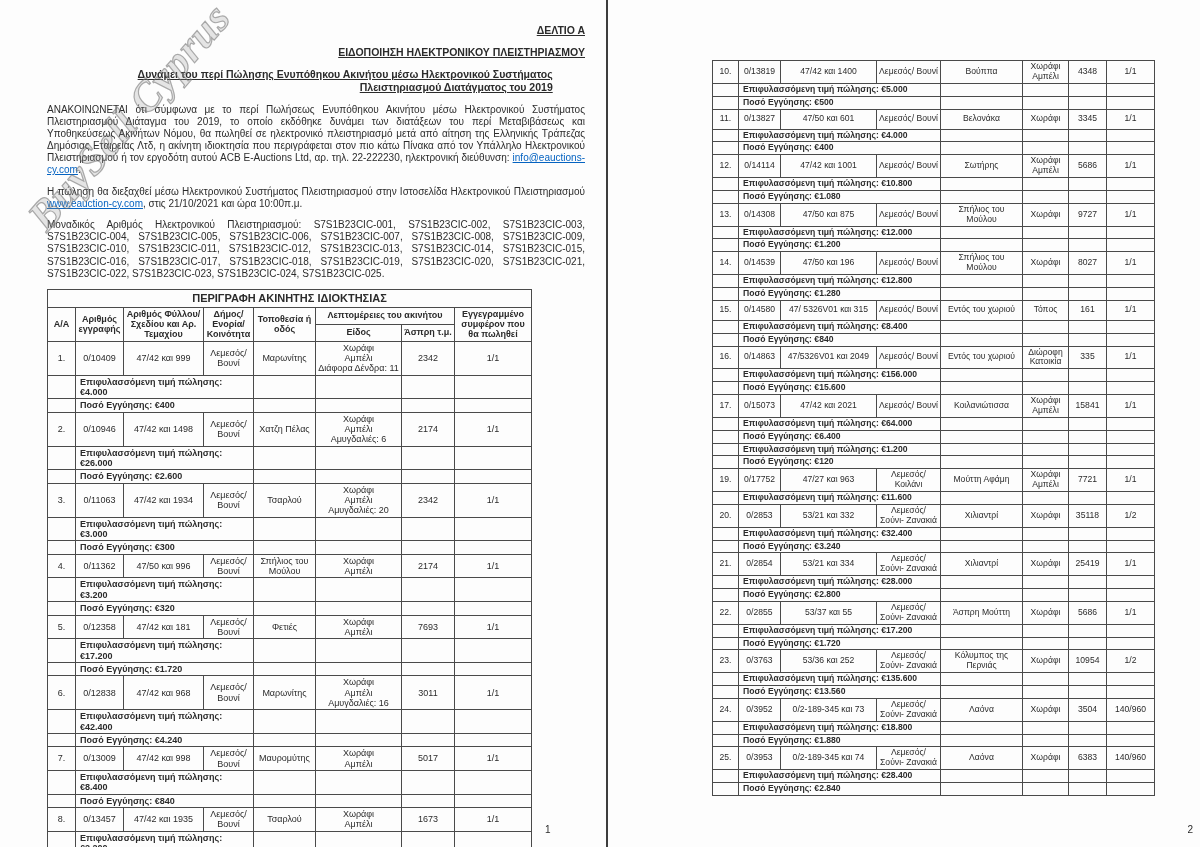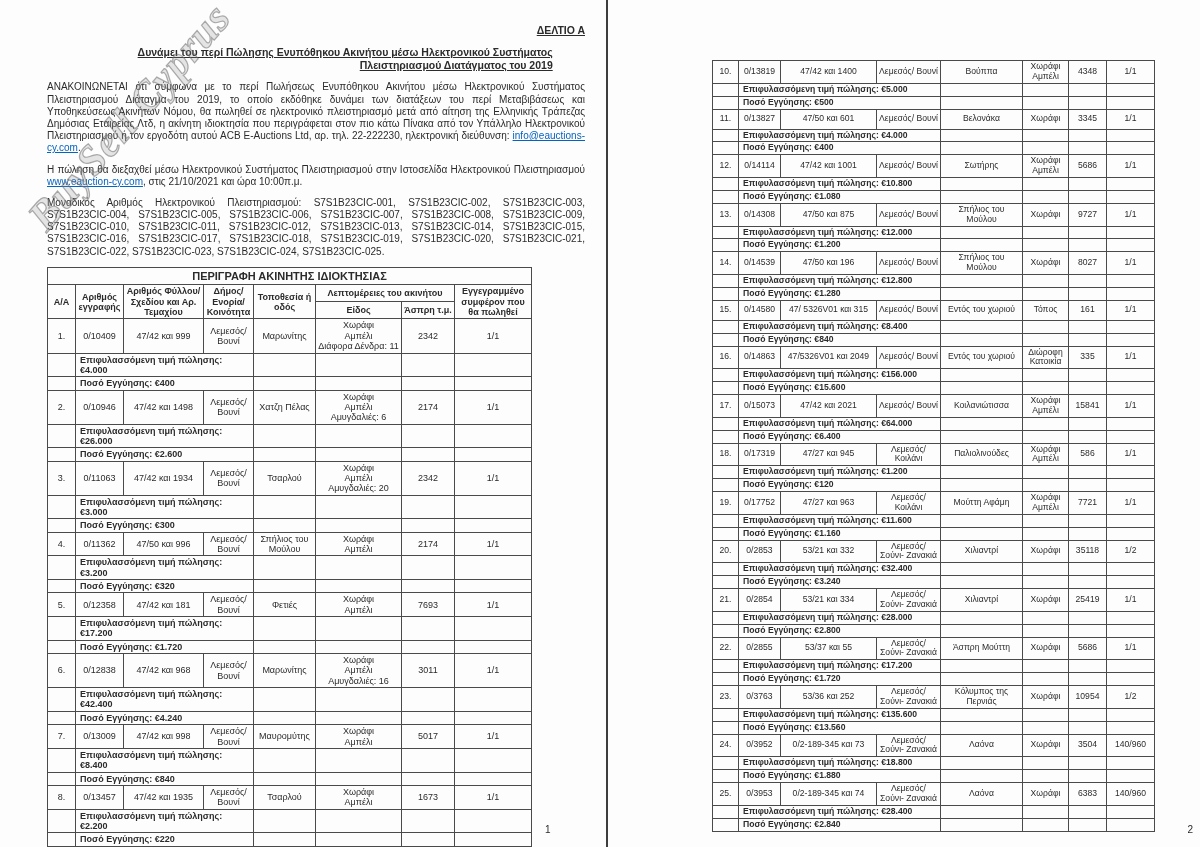--- a/index.html
+++ b/index.html
@@ -60,20 +60,21 @@
 </head>
 <body>
 
 <div class="sheet">
 
   <div class="page page-left">
     <div class="wm wm-left">BuySell Cyprus</div>
 
     <div class="hdr">
       <div class="t1">ΔΕΛΤΙΟ Α</div>
+      <div class="t1">ΕΙΔΟΠΟΙΗΣΗ ΗΛΕΚΤΡΟΝΙΚΟΥ ΠΛΕΙΣΤΗΡΙΑΣΜΟΥ</div>
       <div class="t1 t3">Δυνάμει του περί Πώλησης Ενυπόθηκου Ακινήτου μέσω Ηλεκτρονικού Συστήματος Πλειστηριασμού Διατάγματος του 2019</div>
     </div>
 
     <p class="para"><span>ΑΝΑΚΟΙΝΩΝΕΤΑΙ ότι σύμφωνα με το περί Πωλήσεως Ενυπόθηκου Ακινήτου μέσω Ηλεκτρονικού Συστήματος Πλειστηριασμού Διάταγμα του 2019, το οποίο εκδόθηκε δυνάμει των διατάξεων του περί Μεταβιβάσεως και Υποθηκεύσεως Ακινήτων Νόμου, θα πωληθεί σε ηλεκτρονικό πλειστηριασμό μετά από αίτηση της Ελληνικής Τράπεζας Δημόσιας Εταιρείας Λτδ, η ακίνητη ιδιοκτησία που περιγράφεται στον πιο κάτω Πίνακα από τον Υπάλληλο Ηλεκτρονικού Πλειστηριασμού ή τον εργοδότη αυτού ACB E-Auctions Ltd, αρ. τηλ. 22-222230, ηλεκτρονική διεύθυνση: </span><a class="link">info@eauctions-cy.com</a><span>.</span></p>
 
     <p class="para"><span>Η πώληση θα διεξαχθεί μέσω Ηλεκτρονικού Συστήματος Πλειστηριασμού στην Ιστοσελίδα Ηλεκτρονικού Πλειστηριασμού </span><a class="link">www.eauction-cy.com</a><span>, στις 21/10/2021 και ώρα 10:00π.μ.</span></p>
 
     <p class="para"><b>Μοναδικός Αριθμός Ηλεκτρονικού Πλειστηριασμού: </b><span>S7S1B23CIC-001, S7S1B23CIC-002, S7S1B23CIC-003, S7S1B23CIC-004, S7S1B23CIC-005, S7S1B23CIC-006, S7S1B23CIC-007, S7S1B23CIC-008, S7S1B23CIC-009, S7S1B23CIC-010, S7S1B23CIC-011, S7S1B23CIC-012, S7S1B23CIC-013, S7S1B23CIC-014, S7S1B23CIC-015, S7S1B23CIC-016, S7S1B23CIC-017, S7S1B23CIC-018, S7S1B23CIC-019, S7S1B23CIC-020, S7S1B23CIC-021, S7S1B23CIC-022, S7S1B23CIC-023, S7S1B23CIC-024, S7S1B23CIC-025.</span></p>
 
     <table class="ptable" id="table1">
@@ -552,31 +553,20 @@
             <td class="blank"></td>
           </tr>
           <tr class="fee-row">
             <td class="blank"></td>
             <td colspan="3">Ποσό Εγγύησης: €6.400</td>
             <td class="blank"></td>
             <td class="blank"></td>
             <td class="blank"></td>
             <td class="blank"></td>
           </tr>
-          <tr class="main-row">
-            <td>18.</td>
-            <td>0/17319</td>
-            <td>47/27 και 945</td>
-            <td>Λεμεσός/ Κοιλάνι</td>
-            <td>Παλιολινούδες</td>
-            <td class="pre">Χωράφι
-Αμπέλι</td>
-            <td>586</td>
-            <td>1/1</td>
-          </tr>
           <tr class="fee-row">
             <td class="blank"></td>
             <td colspan="3">Επιφυλασσόμενη τιμή πώλησης: €1.200</td>
             <td class="blank"></td>
             <td class="blank"></td>
             <td class="blank"></td>
             <td class="blank"></td>
           </tr>
           <tr class="fee-row">
             <td class="blank"></td>
@@ -598,28 +588,20 @@
             <td>1/1</td>
           </tr>
           <tr class="fee-row">
             <td class="blank"></td>
             <td colspan="3">Επιφυλασσόμενη τιμή πώλησης: €11.600</td>
             <td class="blank"></td>
             <td class="blank"></td>
             <td class="blank"></td>
             <td class="blank"></td>
           </tr>
-          <tr class="fee-row">
-            <td class="blank"></td>
-            <td colspan="3">Ποσό Εγγύησης: €1.160</td>
-            <td class="blank"></td>
-            <td class="blank"></td>
-            <td class="blank"></td>
-            <td class="blank"></td>
-          </tr>
           <tr class="main-row">
             <td>20.</td>
             <td>0/2853</td>
             <td>53/21 και 332</td>
             <td>Λεμεσός/ Σούνι- Ζανακιά</td>
             <td>Χιλιαντρί</td>
             <td class="pre">Χωράφι</td>
             <td>35118</td>
             <td>1/2</td>
           </tr>

